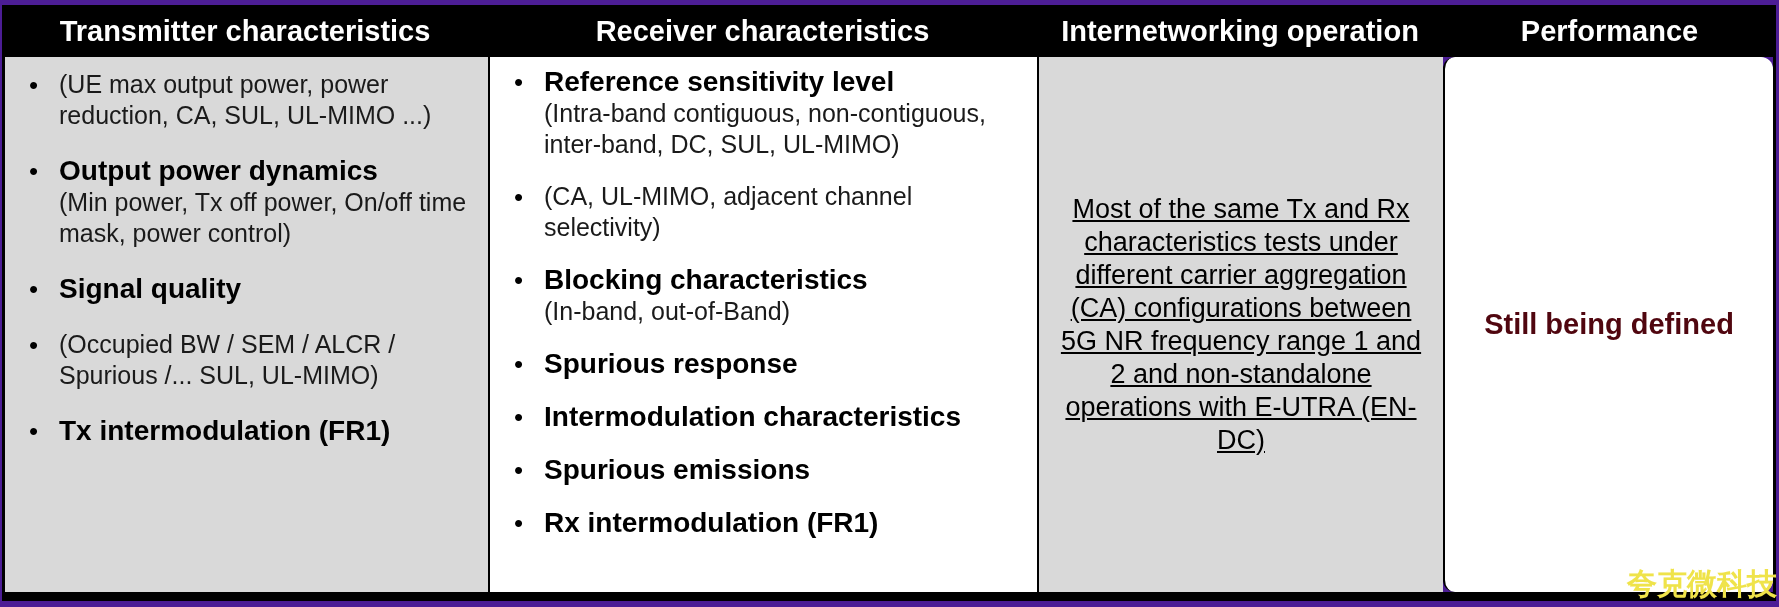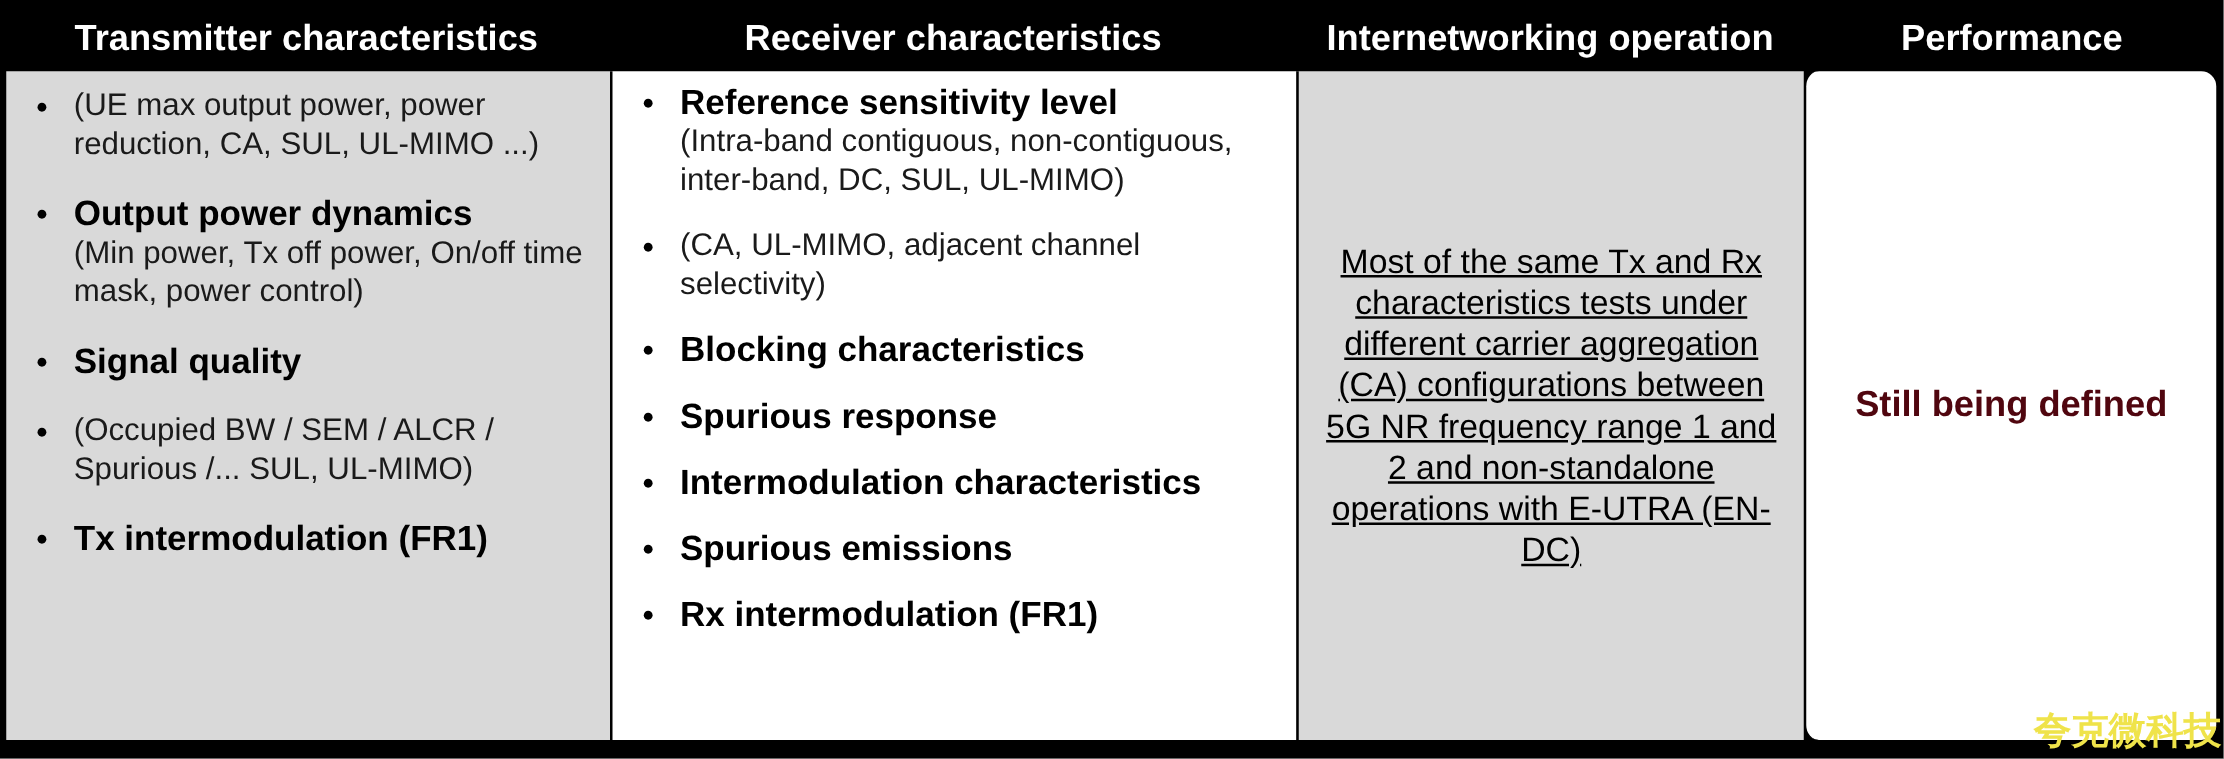--- a/index.html
+++ b/index.html
@@ -3,21 +3,21 @@
 <meta charset="utf-8">
 <style>
   * { margin: 0; padding: 0; box-sizing: border-box; }
   html, body { background: #ffffff; }
   body { font-family: "Liberation Sans", "DejaVu Sans", sans-serif; }
 
   .slide {
     position: relative;
     width: 1779px;
     height: 607px;
-    background: #000000;
+    background: #4c1d95;
     overflow: hidden;
   }
 
   .table {
     position: absolute;
     left: 2px;
     top: 5px;
     width: 1774px;
     height: 596px;
     display: flex;
@@ -184,20 +184,21 @@
           <div class="item">
             <span class="bullet">•</span>
             <div class="item-text">
               <div class="item-detail">(CA, UL-MIMO, adjacent channel selectivity)</div>
             </div>
           </div>
           <div class="item">
             <span class="bullet">•</span>
             <div class="item-text">
               <div class="item-title">Blocking characteristics</div>
+              <div class="item-detail">(In-band, out-of-Band)</div>
             </div>
           </div>
           <div class="item">
             <span class="bullet">•</span>
             <div class="item-text">
               <div class="item-title">Spurious response</div>
               <div class="item-detail"></div>
             </div>
           </div>
           <div class="item">

